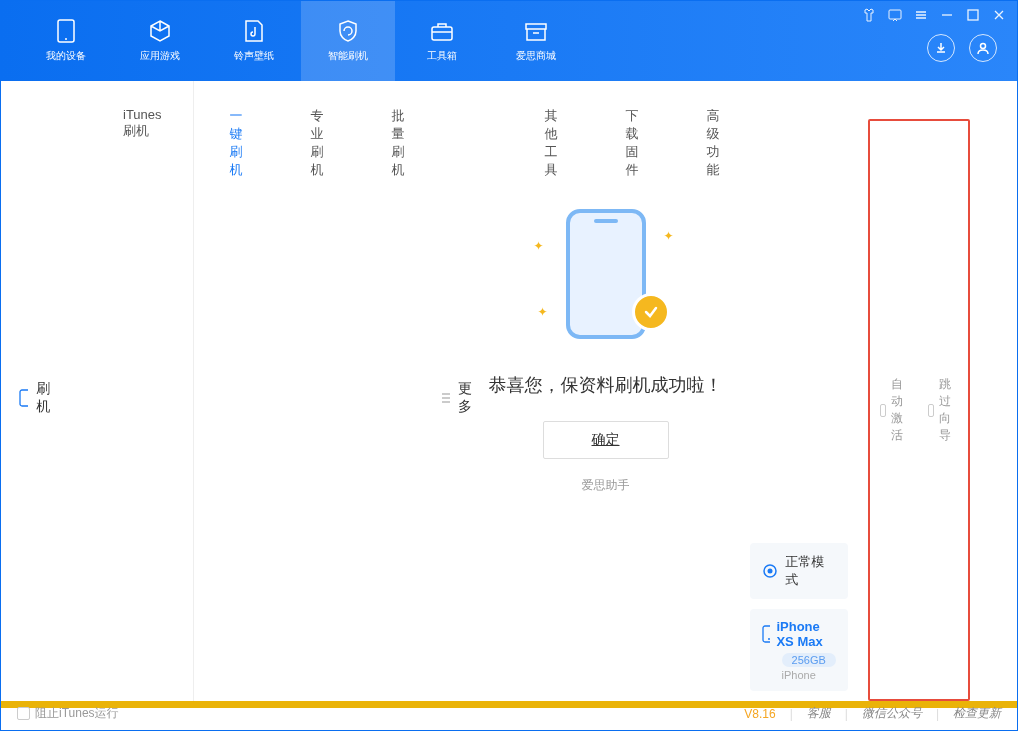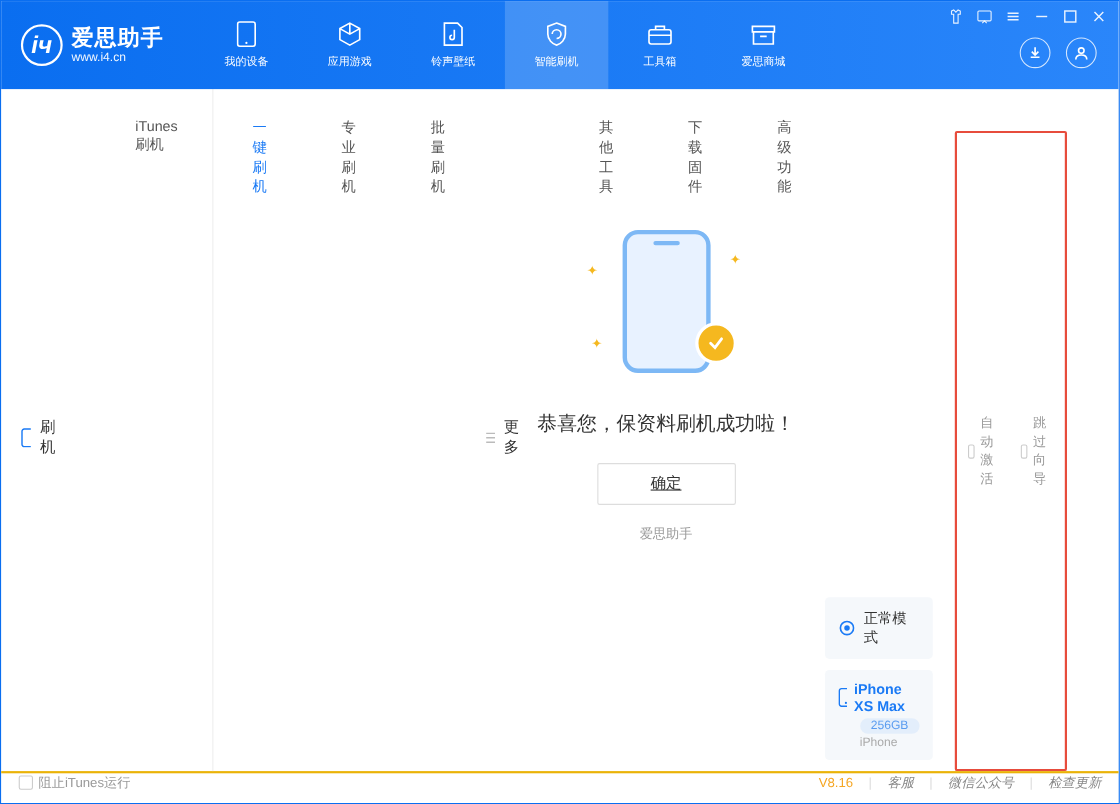--- a/index.html
+++ b/index.html
@@ -43,38 +43,31 @@
 .success-graphic { position: relative; width: 140px; height: 140px; margin-bottom: 24px; }
 .phone-frame { width: 80px; height: 130px; border: 4px solid #7db8f5; border-radius: 14px; background: #e8f2ff; margin: 0 auto; position: relative; }
 .phone-frame::before { content: ""; position: absolute; top: 6px; left: 50%; transform: translateX(-50%); width: 24px; height: 4px; background: #7db8f5; border-radius: 2px; }
 .check-badge { position: absolute; right: 6px; bottom: 18px; width: 38px; height: 38px; background: #f5b81f; border-radius: 50%; border: 3px solid #fff; display: flex; align-items: center; justify-content: center; }
 .sparkle { position: absolute; color: #f5b81f; font-size: 12px; }
 .s1 { left: -2px; top: 30px; } .s2 { right: 2px; top: 20px; } .s3 { left: 2px; bottom: 30px; }
 .success-text { font-size: 18px; color: #333; margin-bottom: 24px; }
 .ok-btn { padding: 9px 48px; border: 1px solid #ddd; background: #fff; font-size: 14px; color: #333; cursor: pointer; border-radius: 2px; margin-bottom: 18px; text-decoration: underline; }
 .log-link { font-size: 12px; color: #999; cursor: pointer; }
 
-.footer { height: 18px; border-top: 2px solid #eab308; display: flex; align-items: center; padding: 0 16px; font-size: 12px; color: #999; }
+.footer { height: 18px; border-top: 7px solid #eab308; display: flex; align-items: center; padding: 0 16px; font-size: 12px; color: #999; }
 .footer .cb { color: #999; }
 .footer-right { margin-left: auto; display: flex; align-items: center; gap: 14px; }
 .footer-right .ver { color: #f5a623; }
 .footer-right .divider { color: #ddd; }
 .footer-right .link { color: #888; cursor: pointer; font-style: italic; }
 </style>
 </head>
 <body>
 
 <div class="header">
-  <div class="logo-block">
-    <div class="logo-circle">iч</div>
-    <div class="logo-text">
-      <span class="cn">爱思助手</span>
-      <span class="en">www.i4.cn</span>
-    </div>
-  </div>
   <div class="tabs">
     <div class="tab">
       <div class="tab-icon">
           <svg width="18" height="24" viewBox="0 0 18 24">
             <rect x="1" y="1" width="16" height="22" rx="2" fill="none" stroke="#fff" stroke-width="1.5"></rect>
             <circle cx="9" cy="20" r="1" fill="#fff"></circle>
           </svg>
         </div>
       <span>我的设备</span>
     </div>

